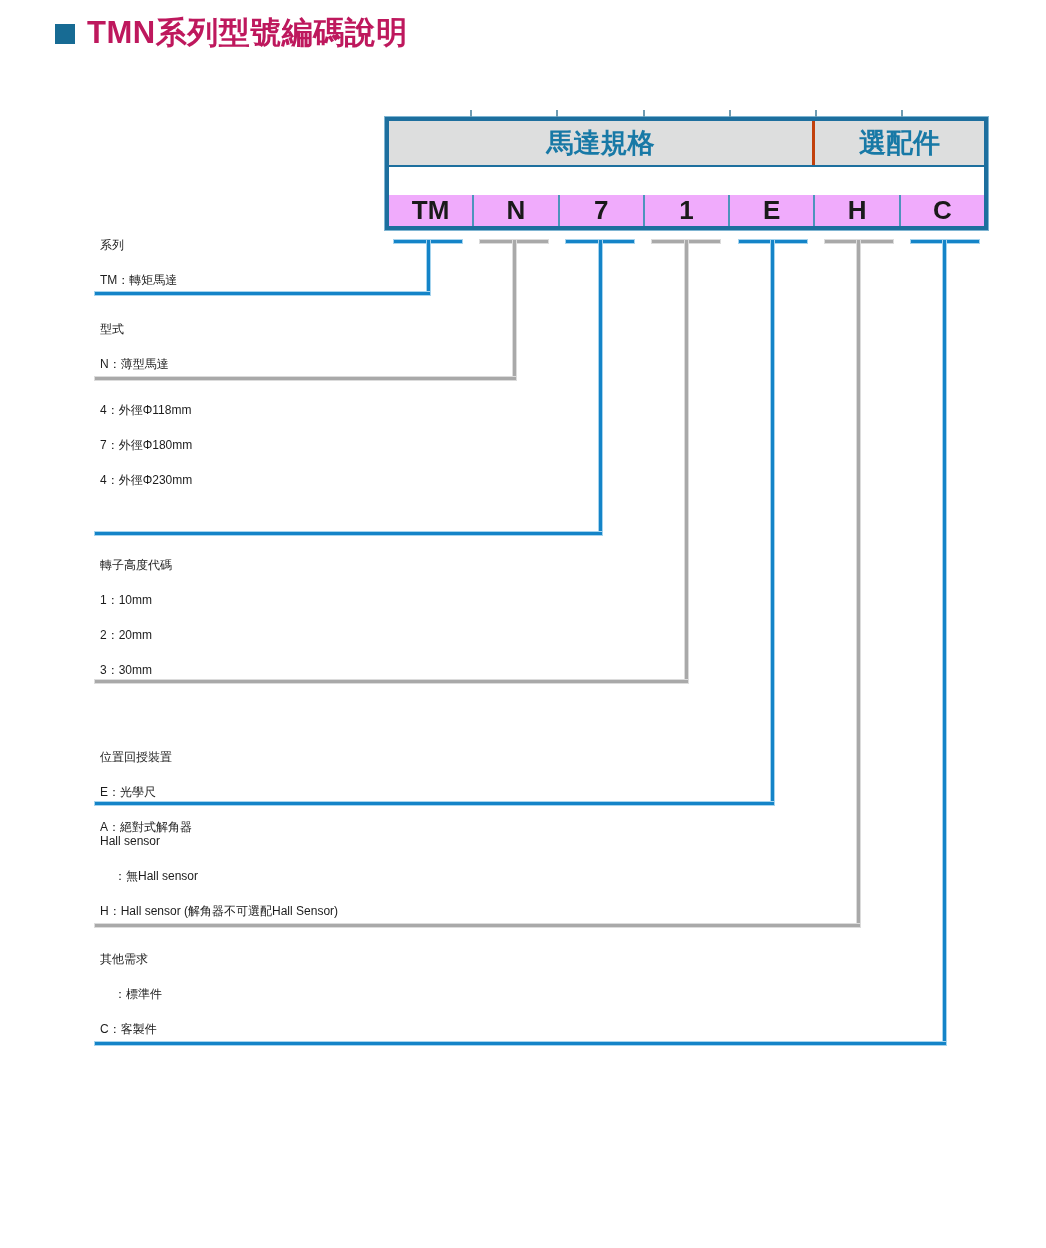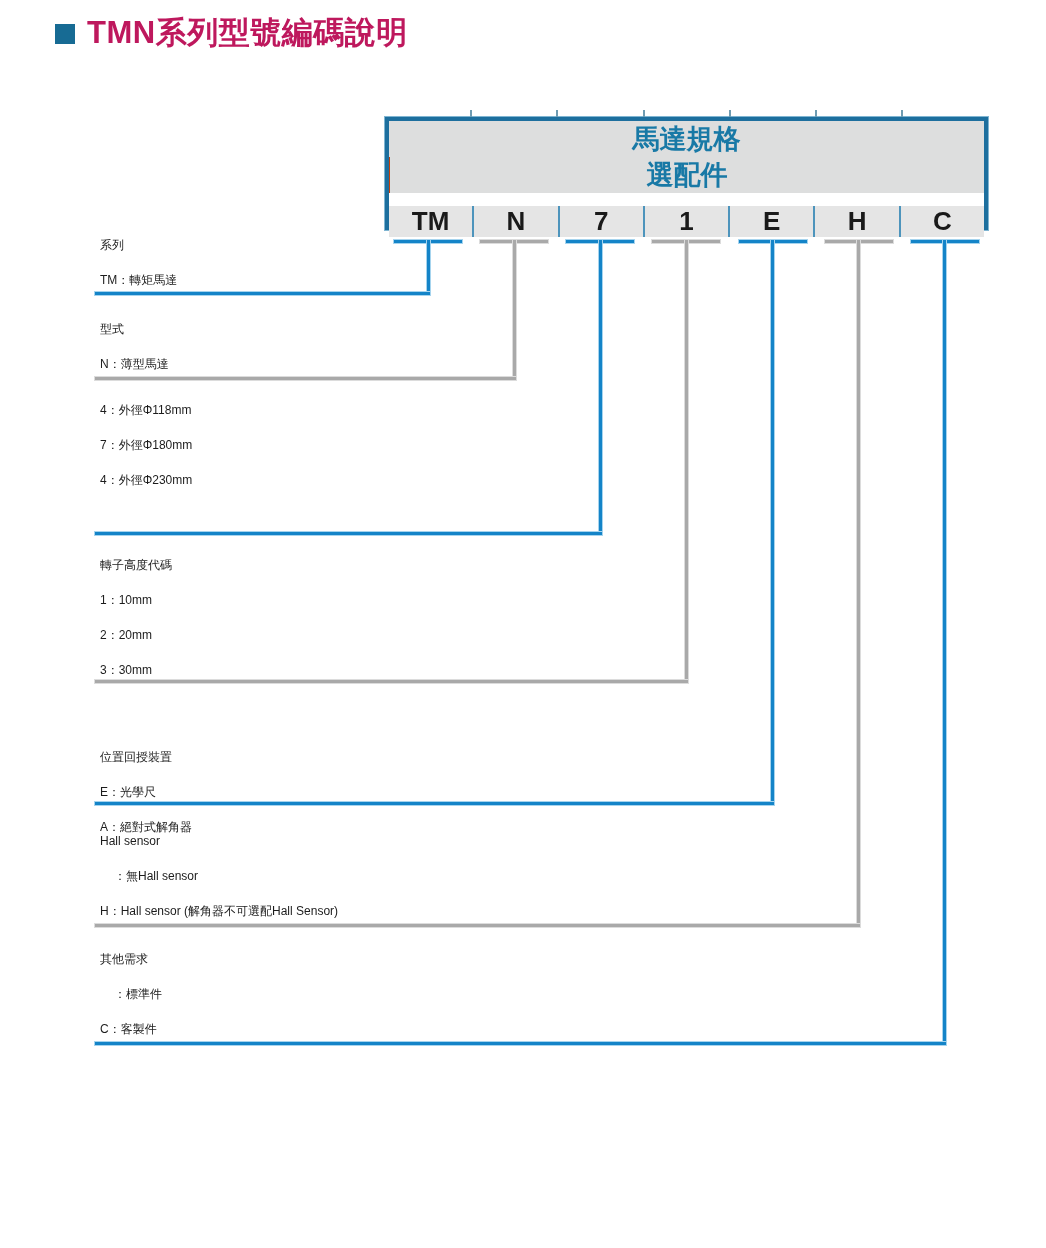--- a/index.html
+++ b/index.html
@@ -15,32 +15,32 @@
   .title-bullet{width:20px;height:20px;background:#176b94;flex:0 0 auto;margin-top:2px;}
   .page-title{font-size:31px;font-weight:bold;color:#be185d;letter-spacing:0.5px;margin:0;}
 
   
   .code-table{
     position:absolute;left:385px;top:117px;width:603px;height:113px;
     box-sizing:border-box;border:4px solid #1d6f9e;background:#fff;
     display:flex;flex-direction:column;
     box-shadow:0 0 0 1px #7fb5d2;
   }
-  .thead{display:flex;height:55px;border-bottom:2px solid #1d6f9e;flex-direction:column;}
+  .thead{display:flex;height:55px;border-bottom:2px solid #1d6f9e;}
   .th{
     background:#dddede;color:#1879a6;font-weight:bold;font-size:27px;
     display:flex;align-items:center;justify-content:center;box-sizing:border-box;
   }
   .th-motor{flex:5 1 0;}
-  .th-option{flex:2 1 0;border-left:1px solid #c2410c;}
+  .th-option{flex:2 1 0;border-left:3px solid #c2410c;}
   .tcells{display:flex;flex:1 1 auto;}
   .td{
     flex:1 1 0;display:flex;align-items:center;justify-content:center;
     font-size:26px;font-weight:bold;color:#1a1a1a;box-sizing:border-box;
-    border-left:2px solid #4d94bc;background:#e5e5e5;margin-top:28px;
+    border-left:2px solid #4d94bc;background:#f0abfc;margin-top:28px;
   }
   .td:first-child{border-left:none;}
 
   
   .tick{position:absolute;width:2px;height:7px;top:110px;background:#6f9cb2;}
 
   
   .h-blue,.v-blue{background:#1484c8;box-shadow:0 0 0 1px #a6d4ee;}
   .h-gray,.v-gray{background:#a9a9a9;box-shadow:0 0 0 1px #dcdcdc;}
   .hline{height:3px;}

